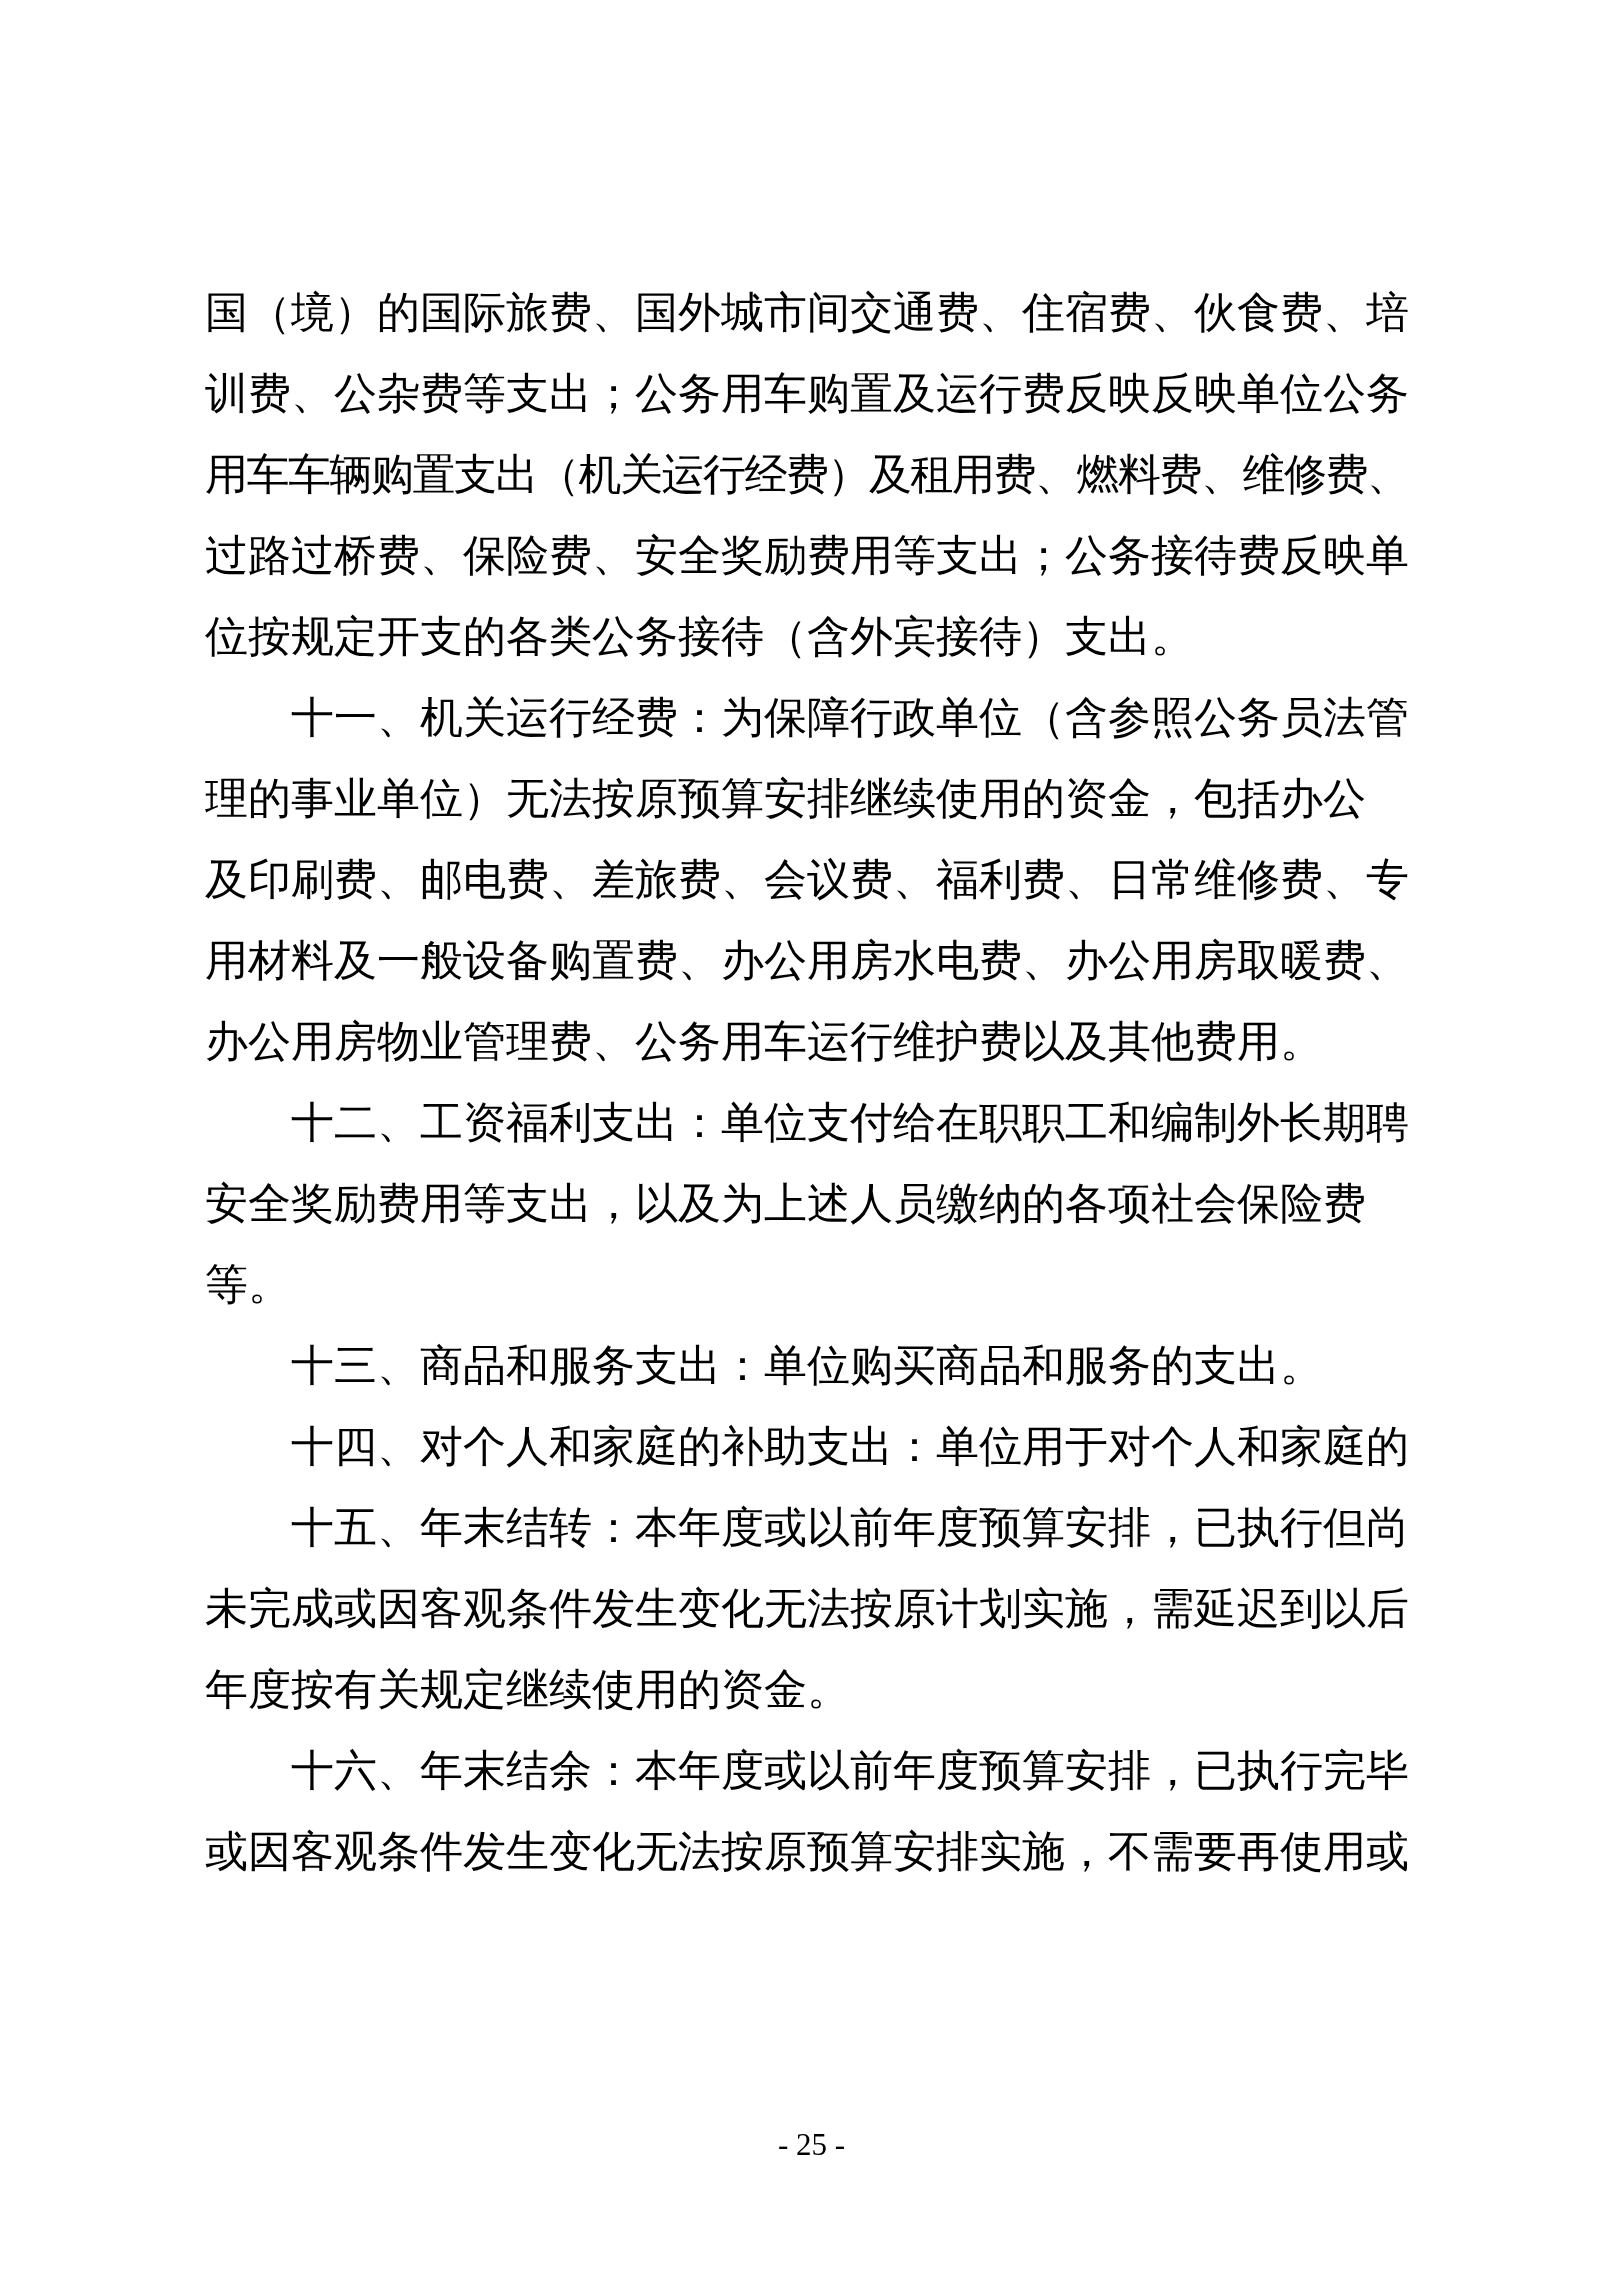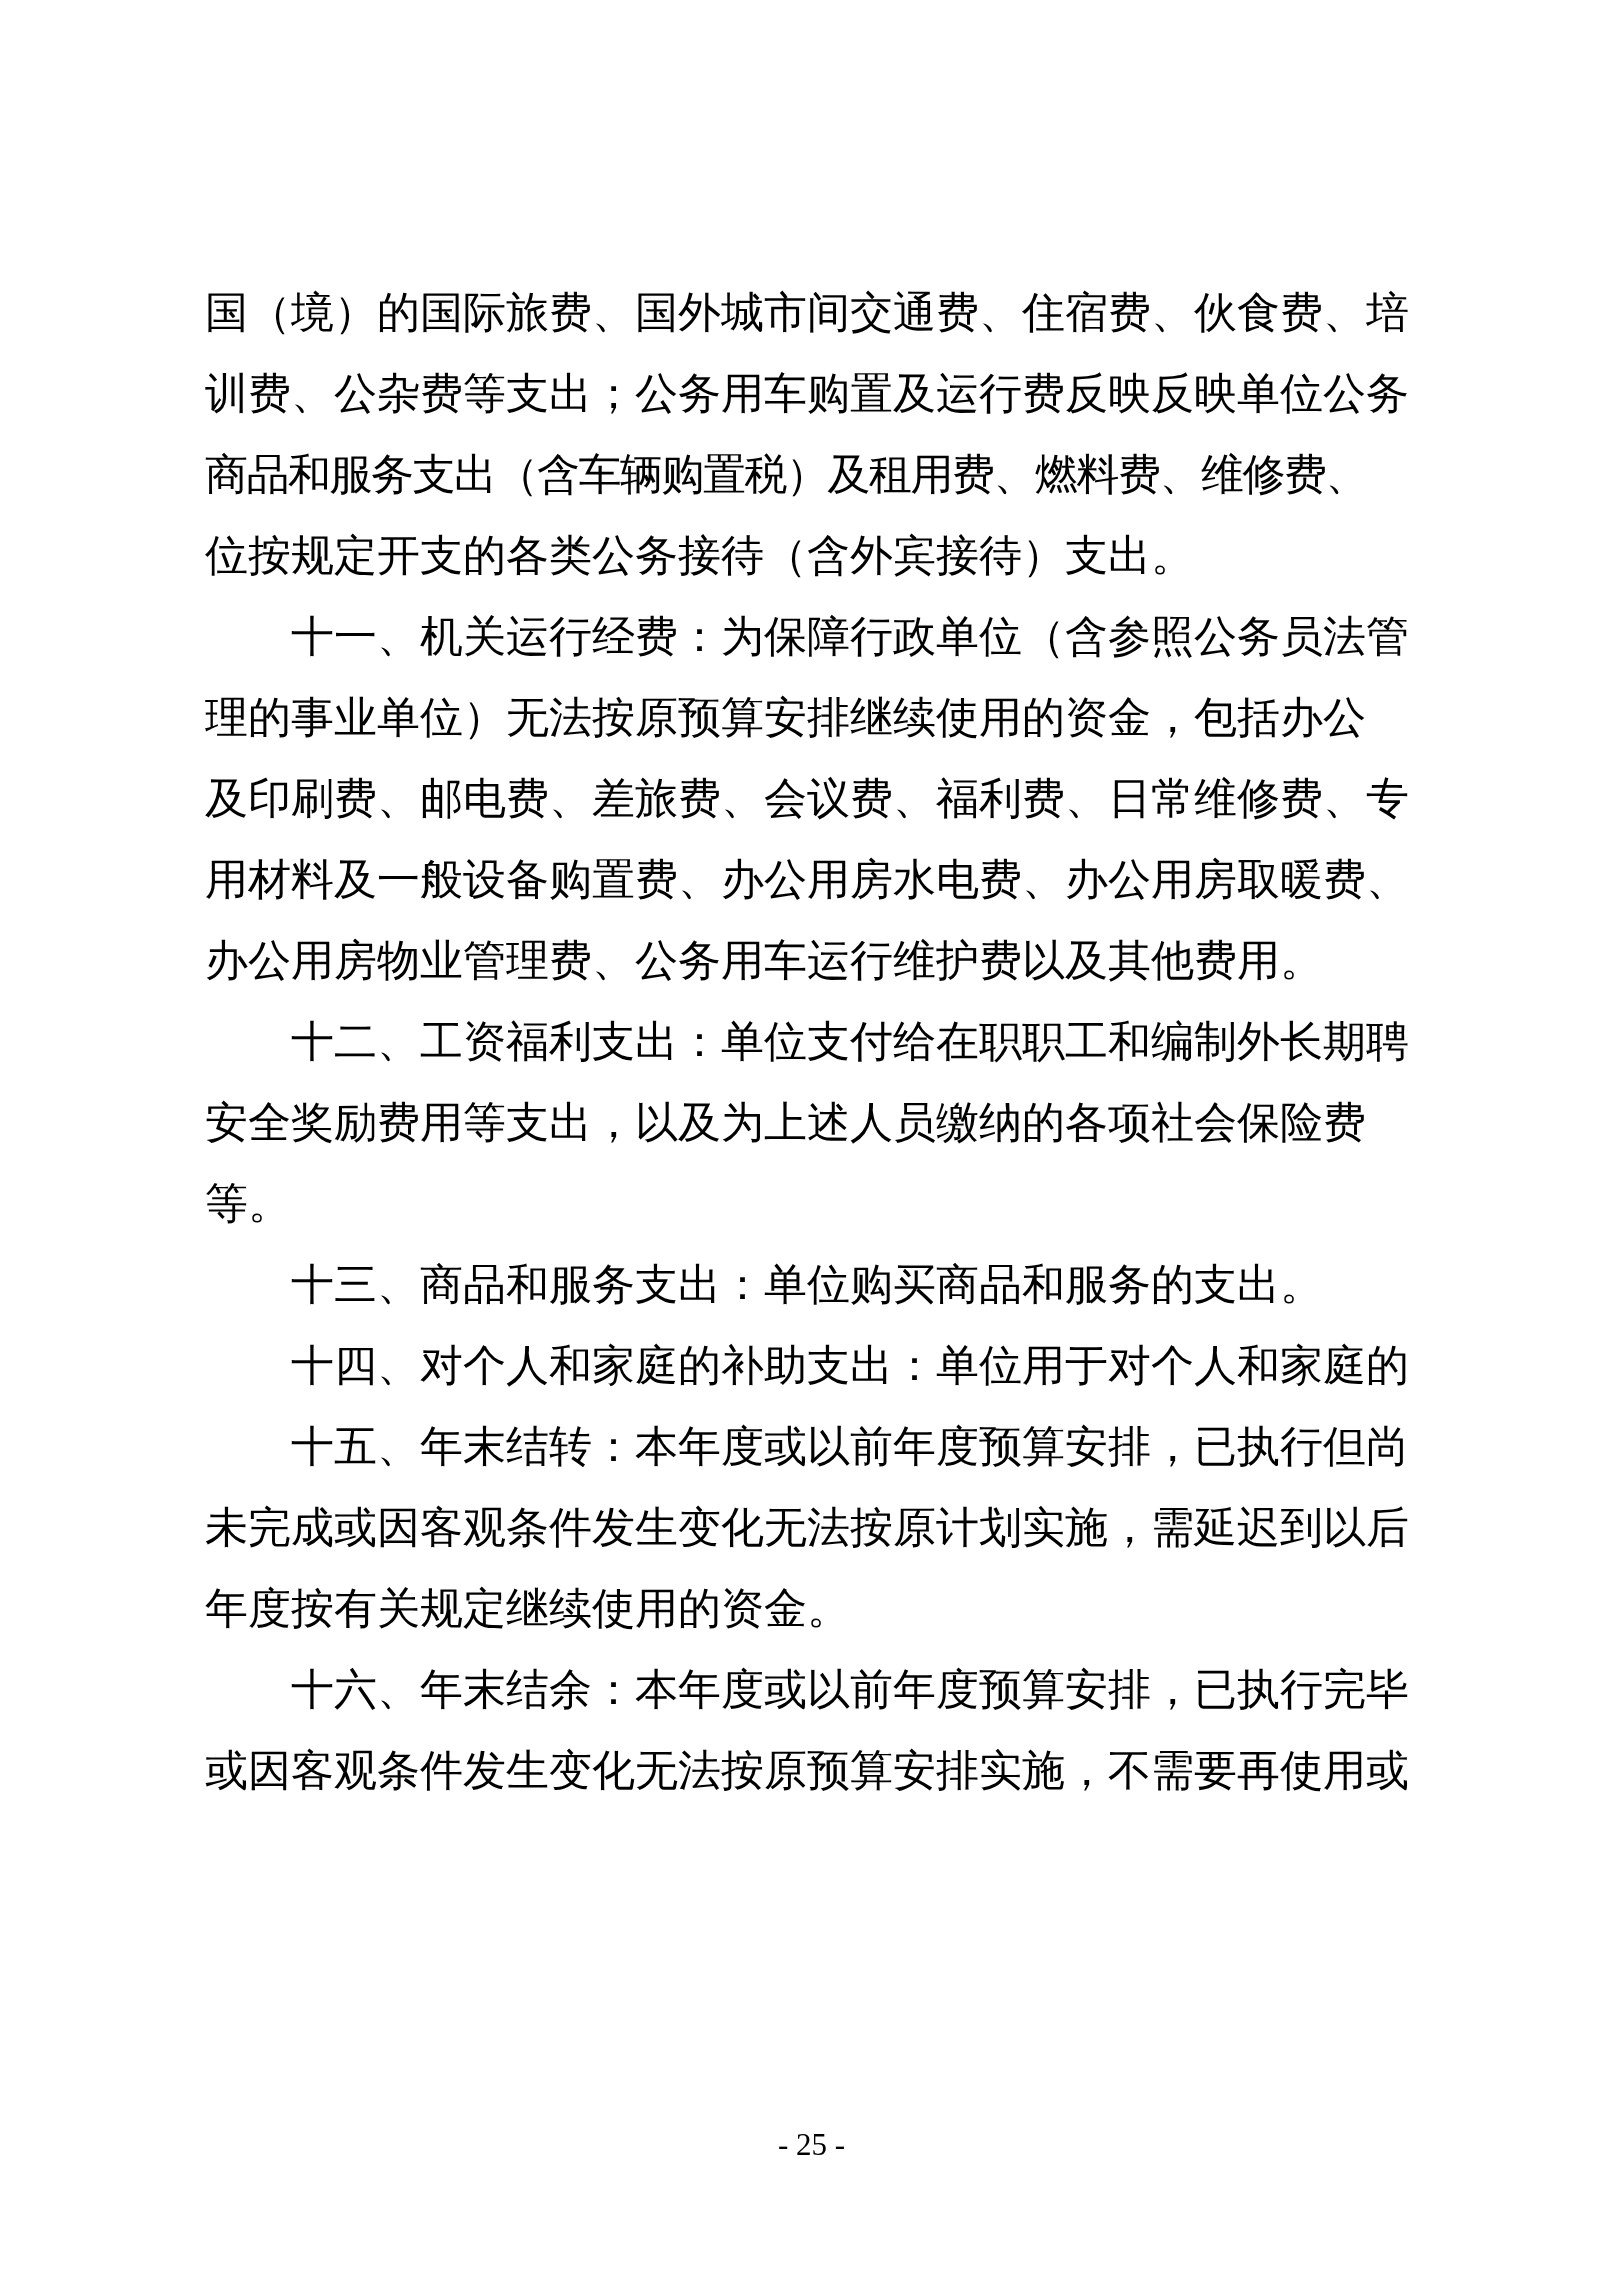--- a/index.html
+++ b/index.html
@@ -44,21 +44,22 @@
     line-height: 35px;
   }
 </style>
 </head>
 <body>
 
 <div class="page">
   <div class="textblock">
     <div class="line">国（境）的国际旅费、国外城市间交通费、住宿费、伙食费、培</div>
     <div class="line">训费、公杂费等支出；公务用车购置及运行费反映反映单位公务</div>
-    <div class="line tight">商品和服务支出（含车辆购置税）及租用费、燃料费、维修费、</div>
+    <div class="line tight">用车车辆购置支出（机关运行经费）及租用费、燃料费、维修费、</div>
+    <div class="line">过路过桥费、保险费、安全奖励费用等支出；公务接待费反映单</div>
     <div class="line">位按规定开支的各类公务接待（含外宾接待）支出。</div>
     <div class="line indent">十一、机关运行经费：为保障行政单位（含参照公务员法管</div>
     <div class="line">理的事业单位）无法按原预算安排继续使用的资金，包括办公</div>
     <div class="line">及印刷费、邮电费、差旅费、会议费、福利费、日常维修费、专</div>
     <div class="line">用材料及一般设备购置费、办公用房水电费、办公用房取暖费、</div>
     <div class="line">办公用房物业管理费、公务用车运行维护费以及其他费用。</div>
     <div class="line indent">十二、工资福利支出：单位支付给在职职工和编制外长期聘</div>
     <div class="line">安全奖励费用等支出，以及为上述人员缴纳的各项社会保险费</div>
     <div class="line">等。</div>
     <div class="line indent">十三、商品和服务支出：单位购买商品和服务的支出。</div>

